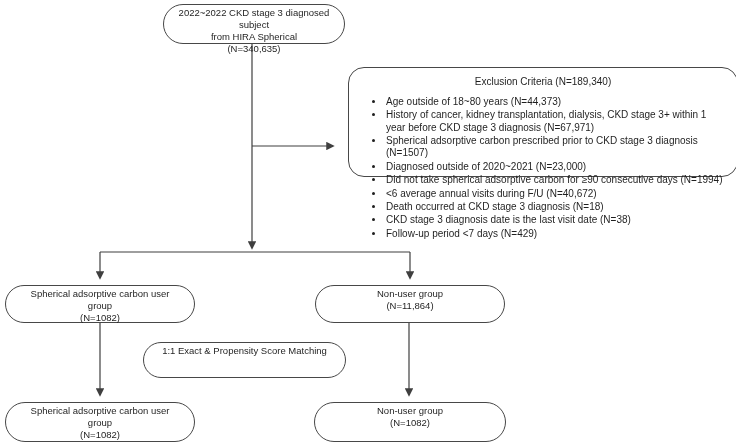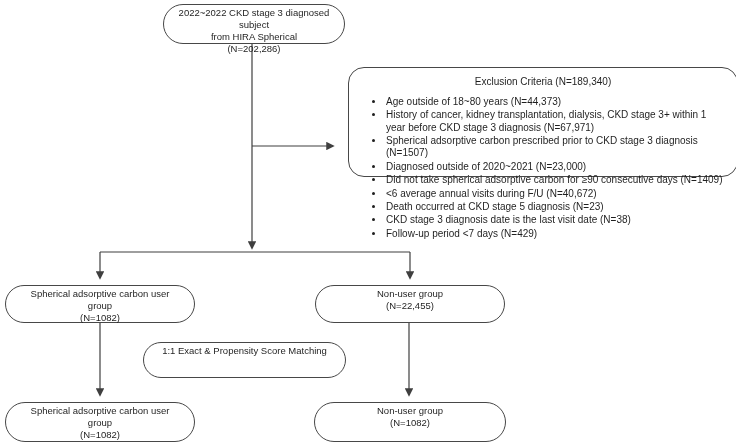--- a/index.html
+++ b/index.html
@@ -86,46 +86,46 @@
     <line class="wire" x1="100" y1="252" x2="100" y2="278" marker-end="url(#arrow)"></line>
     <line class="wire" x1="410" y1="252" x2="410" y2="278" marker-end="url(#arrow)"></line>
 
     <line class="wire" x1="100" y1="323" x2="100" y2="395" marker-end="url(#arrow)"></line>
     <line class="wire" x1="409" y1="323" x2="409" y2="395" marker-end="url(#arrow)"></line>
   </svg>
 
   <div class="box box-top">
     <span>2022~2022 CKD stage 3 diagnosed subject</span>
     <span>from HIRA Spherical</span>
-    <span>(N=202,286)</span>
+    <span>(N=340,635)</span>
   </div>
 
   <div class="box box-excl">
     <p class="excl-title">Exclusion Criteria (N=189,340)</p>
     <ul class="excl-list">
       <li>Age outside of 18~80 years (N=44,373)</li>
       <li>History of cancer, kidney transplantation, dialysis, CKD stage 3+ within 1 year before CKD stage 3 diagnosis (N=67,971)</li>
       <li>Spherical adsorptive carbon prescribed prior to CKD stage 3 diagnosis (N=1507)</li>
       <li>Diagnosed outside of 2020~2021 (N=23,000)</li>
-      <li>Did not take spherical adsorptive carbon for ≥90 consecutive days (N=1409)</li>
+      <li>Did not take spherical adsorptive carbon for ≥90 consecutive days (N=1994)</li>
       <li>&lt;6 average annual visits during F/U (N=40,672)</li>
-      <li>Death occurred at CKD stage 5 diagnosis (N=23)</li>
+      <li>Death occurred at CKD stage 3 diagnosis (N=18)</li>
       <li>CKD stage 3 diagnosis date is the last visit date (N=38)</li>
       <li>Follow-up period &lt;7 days (N=429)</li>
     </ul>
   </div>
 
   <div class="box box-user1">
     <span>Spherical adsorptive carbon user group</span>
     <span>(N=1082)</span>
   </div>
 
   <div class="box box-nonuser1">
     <span>Non-user group</span>
-    <span>(N=22,455)</span>
+    <span>(N=11,864)</span>
   </div>
 
   <div class="box box-match">
     <span>1:1 Exact &amp; Propensity Score Matching</span>
   </div>
 
   <div class="box box-user2">
     <span>Spherical adsorptive carbon user group</span>
     <span>(N=1082)</span>
   </div>

